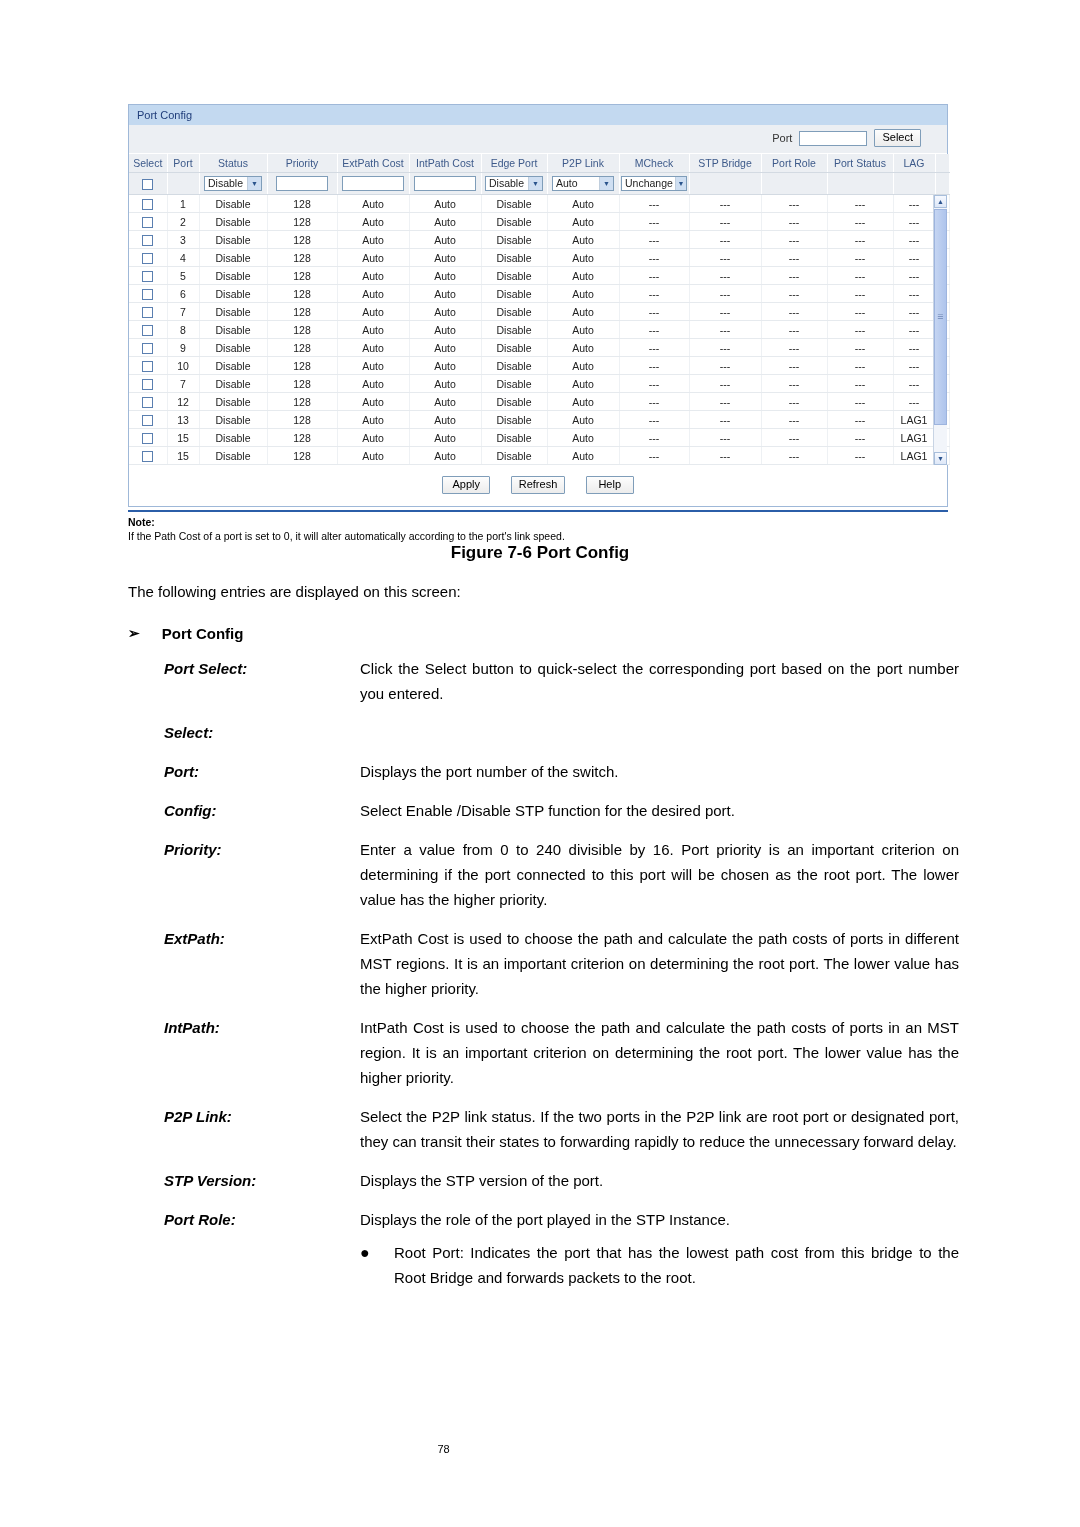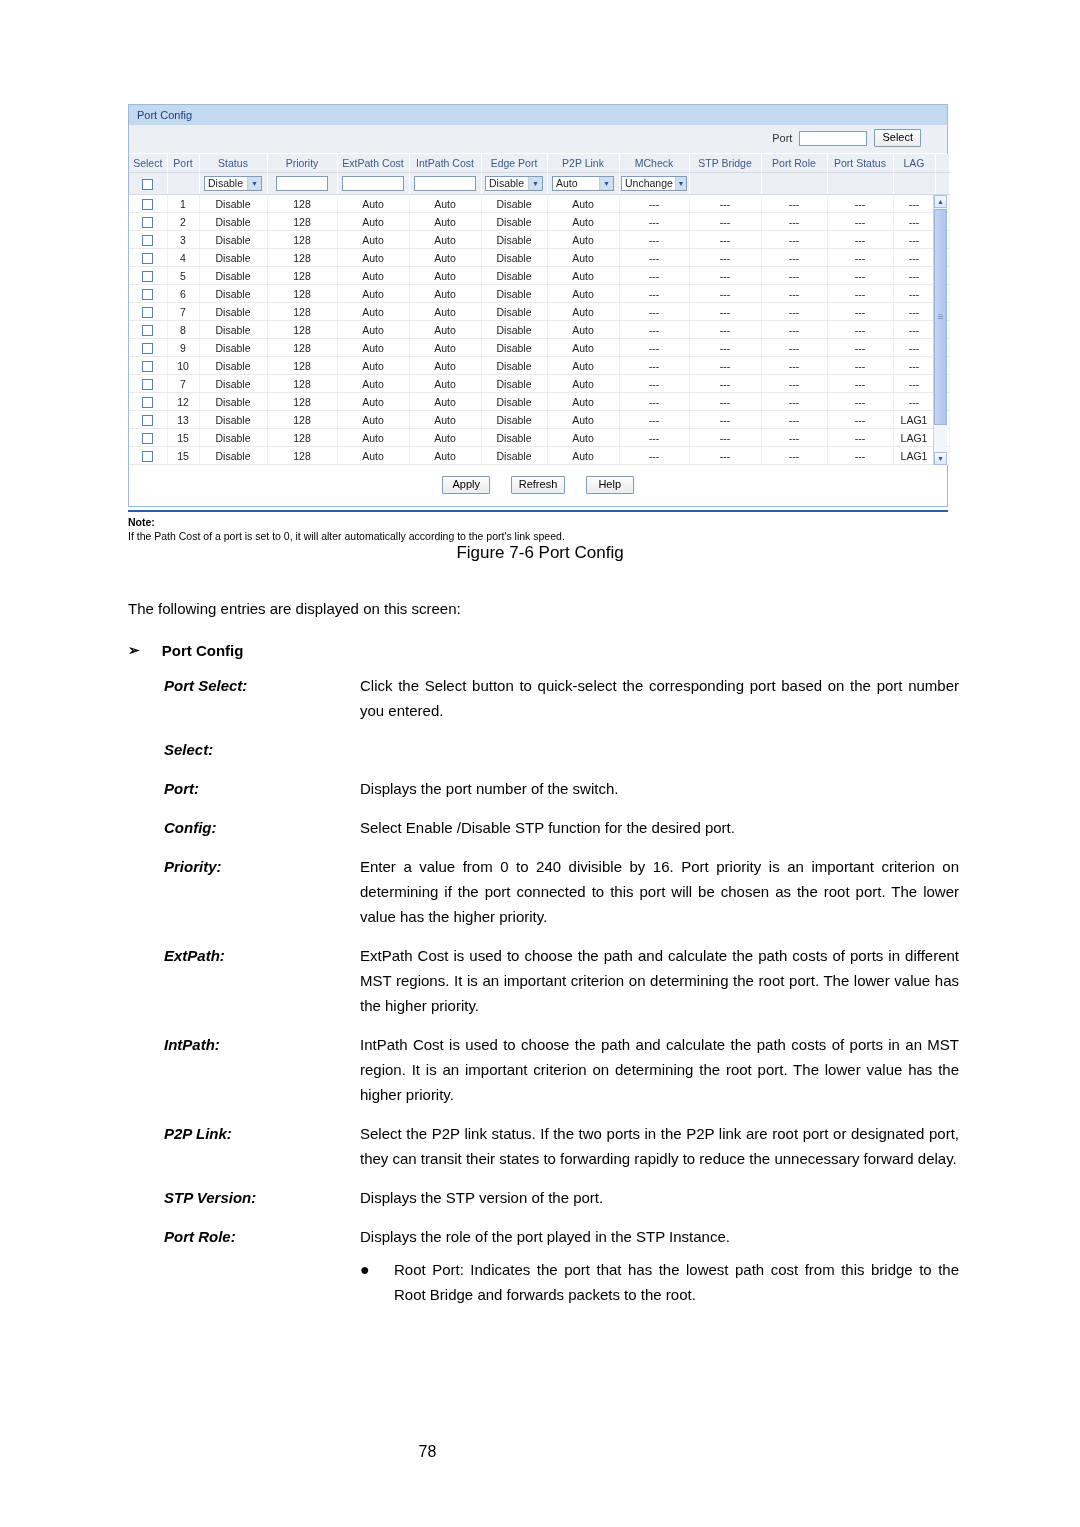--- a/index.html
+++ b/index.html
@@ -218,29 +218,29 @@
     padding-bottom: 2px;
   }
 
   .fig-caption {
     position: absolute;
     left: 0;
     top: 543px;
     width: 1080px;
     text-align: center;
     font-size: 17px;
+    font-weight: bold;
   }
 
   
   #doc {
     position: absolute;
     left: 0;
     top: 582px;
     width: 892px;
-    margin-top: 17px;
   }
   .lead {
     margin: 0 0 0 128px;
     font-size: 15px;
     line-height: 20px;
   }
   .section-head {
     margin: 23px 0 0 128px;
     font-size: 15px;
     font-weight: bold;
@@ -277,25 +277,25 @@
   }
   .entry .desc .sub .dot {
     flex: 0 0 34px;
     font-size: 16px;
     line-height: 25px;
   }
   .entry .desc .sub .subtext { flex: 1; text-align: justify; }
 
   .pagenum {
     position: absolute;
-    left: 0;
+    left: 16px;
     top: 1443px;
     width: 855px;
     text-align: center;
-    font-size: 16px;
+    font-size: 11px;
   }
 </style>
 </head>
 <body>
 
 <div id="figure-wrap">
   <div class="screenshot">
 
     <div class="panel-title">Port Config</div>
 

